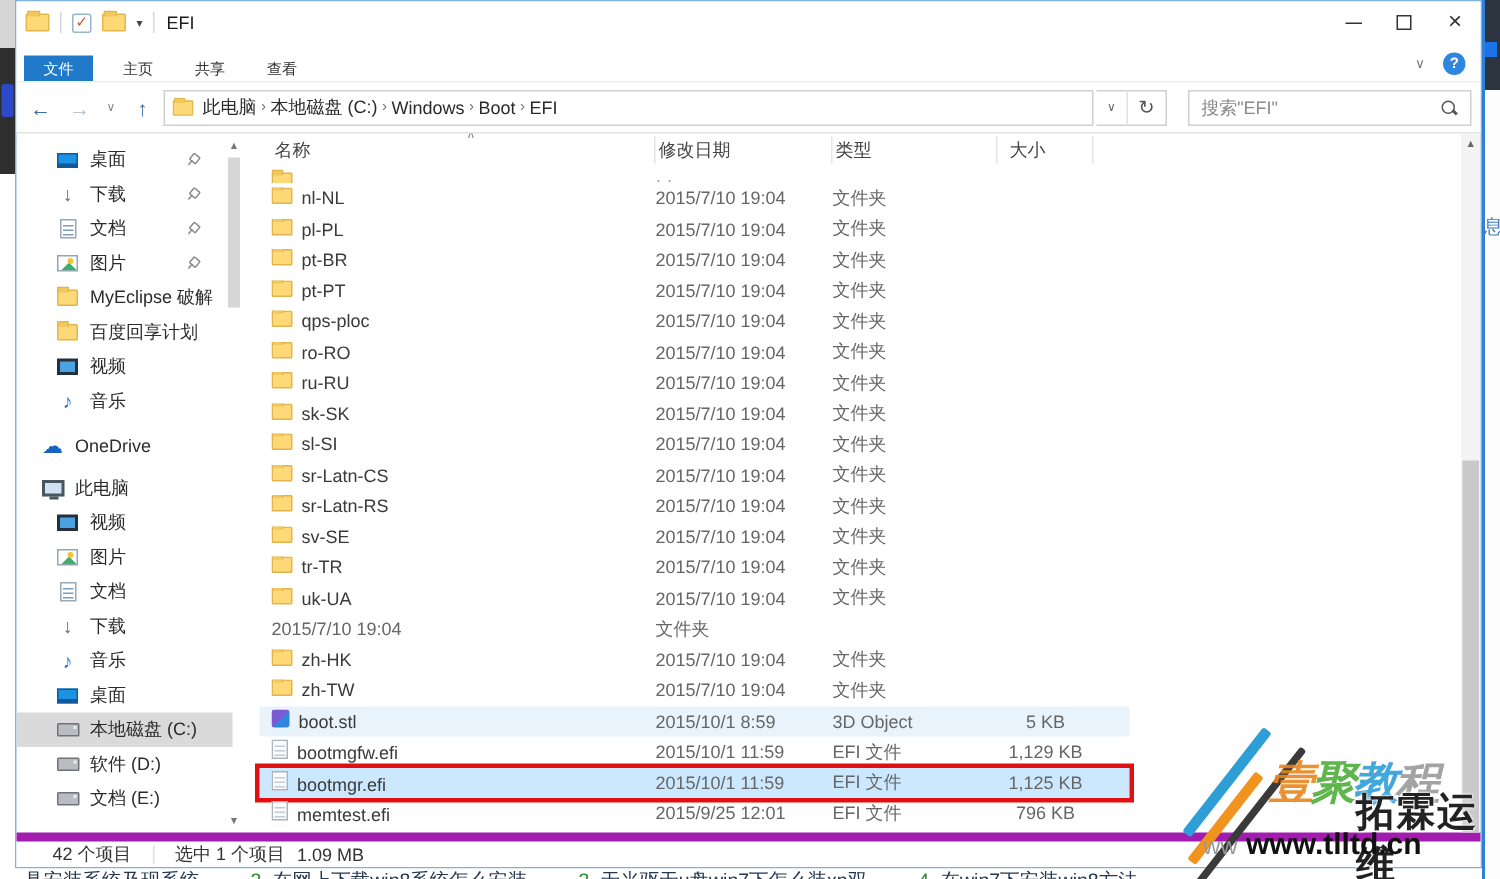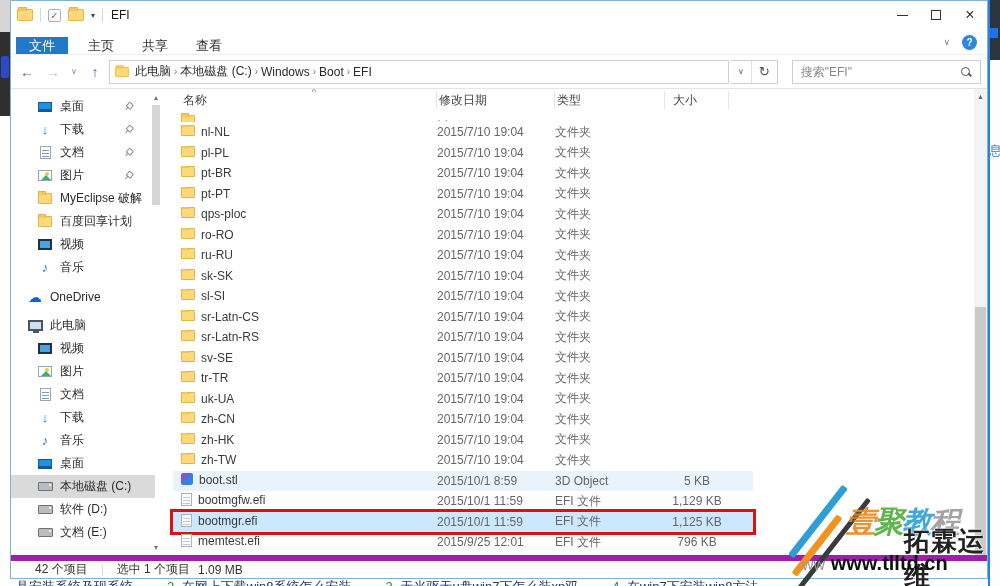--- a/index.html
+++ b/index.html
@@ -30,21 +30,21 @@
   .qat-caret { font-size:8px; color:#444; }
   .title-text { margin-left:8px; font-size:12px; color:#1a1a1a; }
   .win-controls { margin-left:auto; display:flex; }
   .wc { width:34px; height:24px; display:flex; align-items:center; justify-content:center; color:#333; cursor:default; }
   .wc-min-glyph { width:11px; border-top:1px solid #333; }
   .wc-max-glyph { width:10px; height:10px; border:1px solid #333; }
   .wc-close-glyph { font-size:16px; line-height:10px; color:#333; }
 
   
   .tabsrow { height:26px; display:flex; align-items:stretch; padding-left:5px; background:#fff; border-bottom:1px solid #eceff2; flex:0 0 auto; position:relative; }
-  .tab { font-size:13px; display:flex; align-items:center; padding:0 14px; color:#333;margin-top:8px; }
+  .tab { font-size:10px; display:flex; align-items:center; padding:0 14px; color:#333;margin-top:8px; }
   .tab.active { background:#2179ca; color:#fff; padding:0 13px; margin-right:6px; }
   .tabsrow-right { position:absolute; right:10px; top:0; height:26px; display:flex; align-items:center; gap:12px; }
   .ribbon-chevron { font-size:9px; color:#777; }
   .help-btn { width:15px; height:15px; border-radius:50%; background:#2e86de; color:#fff; font-size:10px; font-weight:bold; display:flex; align-items:center; justify-content:center; }
 
   
   .addrrow { height:34px; display:flex; align-items:center; padding:0 6px 0 4px; background:#fff; border-bottom:1px solid #e4e4e4; flex:0 0 auto; gap:2px; }
   .nav-btn { width:24px; height:22px; display:flex; align-items:center; justify-content:center; font-size:14px; color:#3b6ea5; }
   .nav-btn.dim { color:#b9c4cc; }
   .nav-caret { width:14px; font-size:8px; color:#888; text-align:center; }
@@ -107,21 +107,21 @@
   .cols { display:grid; grid-template-columns:256px 118px 110px 64px 24px; margin-left:10px; padding-left:8px; height:22px; align-items:center; width:580px; position:relative; }
   .cols .ch { font-size:12px; color:#444; height:18px; line-height:18px; border-right:1px solid #e4e4e4; padding-left:2px; }
   .cols .ch.size { padding-left:8px; }
   .sort-chevron { position:absolute; left:138px; top:-4px; font-size:8px; color:#888; }
   .rows { position:relative; }
   .frow { display:grid; grid-template-columns:256px 118px 110px 64px 24px; align-items:center; height:20.5px; margin-left:10px; padding-left:8px; width:580px; font-size:12px; }
   .frow.partial { height:11px; overflow:hidden; align-items:flex-start; }
   .frow.hover { background:#e9f3fb; }
   .frow.sel { background:#cce8ff; }
   .frow.redbox { outline:3px solid #e01010; }
-  .fname { display:flex; align-items:flex-start; gap:6px; color:#3a3a3a; white-space:nowrap; overflow:hidden; }
+  .fname { display:flex; align-items:flex-end; gap:6px; color:#3a3a3a; white-space:nowrap; overflow:hidden; }
   .fdate, .ftype { color:#666; white-space:nowrap; }
   .fsize { color:#666; text-align:center; white-space:nowrap; }
   .list-scroll { position:absolute; right:0; top:0; bottom:0; width:13px; background:#f3f3f3; }
   .list-scroll .arr { position:absolute; left:0; width:13px; text-align:center; font-size:7px; color:#666; height:12px; line-height:12px; }
   .list-scroll .arr.up { top:2px; }
   .list-scroll .thumb { position:absolute; left:1px; bottom:0; width:11px; height:248px; background:#c9c9c9; }
 
   
   .statusbar { flex:0 0 20px; border-top:6px solid #a21caf; display:flex; align-items:center; font-size:12px; color:#333; padding-left:24px; gap:14px; background:#fff; }
   .status-sep { width:1px; height:12px; background:#e0e0e0; }
@@ -507,24 +507,20 @@
               <div class="fname">
                 <span><span class="ic-folder"></span></span>
                 <span>uk-UA</span>
               </div>
               <div class="fdate">2015/7/10 19:04</div>
               <div class="ftype">文件夹</div>
               <div class="fsize"></div>
               <div></div>
             </div>
             <div class="frow">
-              <div class="fname">
-                <span><span class="ic-folder"></span></span>
-                <span>zh-CN</span>
-              </div>
               <div class="fdate">2015/7/10 19:04</div>
               <div class="ftype">文件夹</div>
               <div class="fsize"></div>
               <div></div>
             </div>
             <div class="frow">
               <div class="fname">
                 <span><span class="ic-folder"></span></span>
                 <span>zh-HK</span>
               </div>

